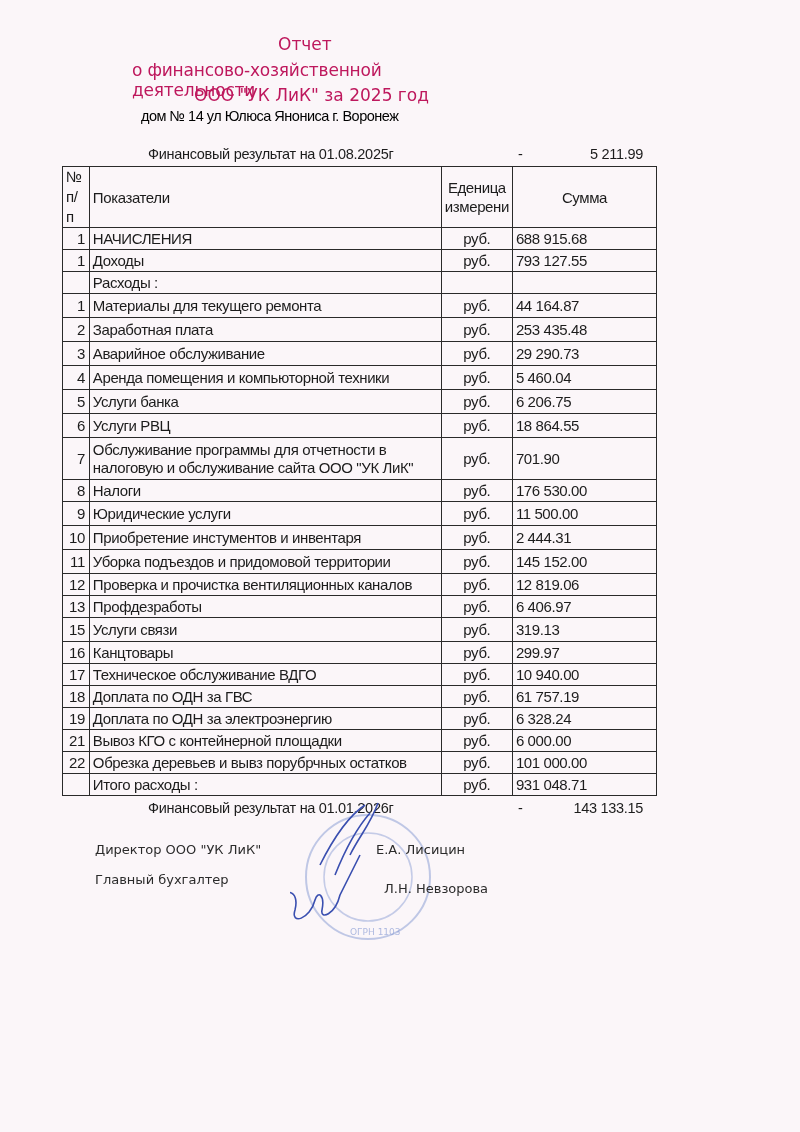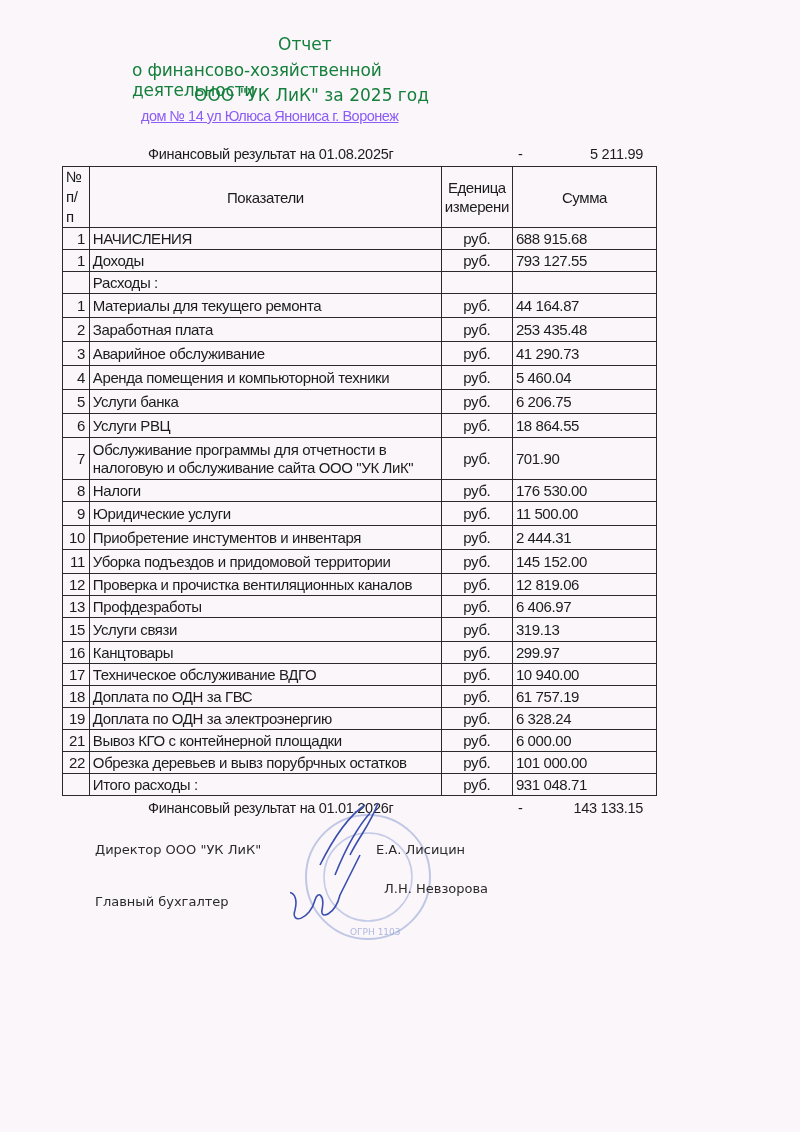--- a/index.html
+++ b/index.html
@@ -3,25 +3,25 @@
 <meta charset="utf-8">
 <style>
   html, body { margin: 0; padding: 0; }
   body {
     width: 800px; height: 1132px; position: relative; overflow: hidden;
     background: #fbf6f9;
     font-family: "Liberation Sans", sans-serif;
     color: #1c1c1c;
   }
   .title-block { position: absolute; left: 0; width: 800px; top: 30px; }
-  .t1, .t2, .t3 { font-family: "DejaVu Sans", sans-serif; text-align: center; font-size: 17px; color: #15803d; }
+  .t1, .t2, .t3 { font-family: "DejaVu Sans", sans-serif; text-align: center; font-size: 17px; color: #be185d; }
   .t1 { position: absolute; top: 4px; left: 278px; width: 100px; text-align: left; }
   .t2 { position: absolute; top: 30px; left: 132px; width: 360px; text-align: left; letter-spacing: -0.2px; }
   .t3 { position: absolute; top: 55px; left: 194px; width: 300px; text-align: left; }
-  .t4 { position: absolute; top: 78px; left: 141px; font-size: 14.5px; letter-spacing: -0.5px; color: #8b5cf6; text-decoration: underline; }
+  .t4 { position: absolute; top: 78px; left: 141px; font-size: 14.5px; letter-spacing: -0.5px; color: #000000; }
 
   .fin-row { position: absolute; left: 62px; width: 595px; font-size: 14.5px; letter-spacing: -0.3px; }
   .fin-row .label { position: absolute; left: 86px; }
   .fin-row .dash { position: absolute; left: 456px; }
   .fin-row .val { position: absolute; right: 14px; }
   #fin-start { top: 146px; }
   #fin-end { top: 800px; }
 
   table.report {
     position: absolute; left: 62px; top: 166px;
@@ -30,33 +30,33 @@
   }
   table.report td, table.report th {
     border: 1.5px solid #2a2a2a; padding: 0 3px; font-weight: normal;
     vertical-align: middle;
   }
   .c-num { width: 19px; text-align: right; padding-right: 4px !important; }
   .c-name { width: 356px; text-align: left; }
   .c-unit { width: 60px; text-align: center; }
   .c-sum { width: 130px; padding-right: 14px !important; }
   th.c-num { text-align: left; vertical-align: top; line-height: 20px; }
-  th.c-name { text-align: center; vertical-align: top; }
+  th.c-name { text-align: left; vertical-align: top; }
   th.c-unit { line-height: 19px; }
   th.c-sum { text-align: center; padding-right: 3px !important; margin-top: 28px; }
   tr.head { height: 42px; }
   tr.r { height: 22px; }
   tr.r.tall { height: 24px; }
   tr.r.two { height: 42px; }
   tr.r.two td.c-name { line-height: 18px; }
 
   .sig { position: absolute; font-family: "DejaVu Sans", sans-serif; font-size: 13px; color: #2b2b2b; }
   #sig-dir-title { top: 842px; left: 95px; }
   #sig-dir-name { top: 842px; left: 376px; }
-  #sig-acc-title { top: 894px; left: 95px; }
+  #sig-acc-title { top: 872px; left: 95px; }
   #sig-acc-name { top: 881px; left: 384px; }
 
   .stamp { position: absolute; left: 290px; top: 795px; width: 150px; height: 150px; }
 </style>
 </head>
 <body>
 
 <div class="title-block">
   <div class="t1">Отчет</div>
   <div class="t2">о финансово-хозяйственной деятельности</div>
@@ -107,21 +107,21 @@
       <tr class="r tall">
         <td class="c-num">2</td>
         <td class="c-name">Заработная плата</td>
         <td class="c-unit">руб.</td>
         <td class="c-sum">253 435.48</td>
       </tr>
       <tr class="r tall">
         <td class="c-num">3</td>
         <td class="c-name">Аварийное обслуживание</td>
         <td class="c-unit">руб.</td>
-        <td class="c-sum">41 290.73</td>
+        <td class="c-sum">29 290.73</td>
       </tr>
       <tr class="r tall">
         <td class="c-num">4</td>
         <td class="c-name">Аренда помещения и компьюторной техники</td>
         <td class="c-unit">руб.</td>
         <td class="c-sum">5 460.04</td>
       </tr>
       <tr class="r tall">
         <td class="c-num">5</td>
         <td class="c-name">Услуги банка</td>

